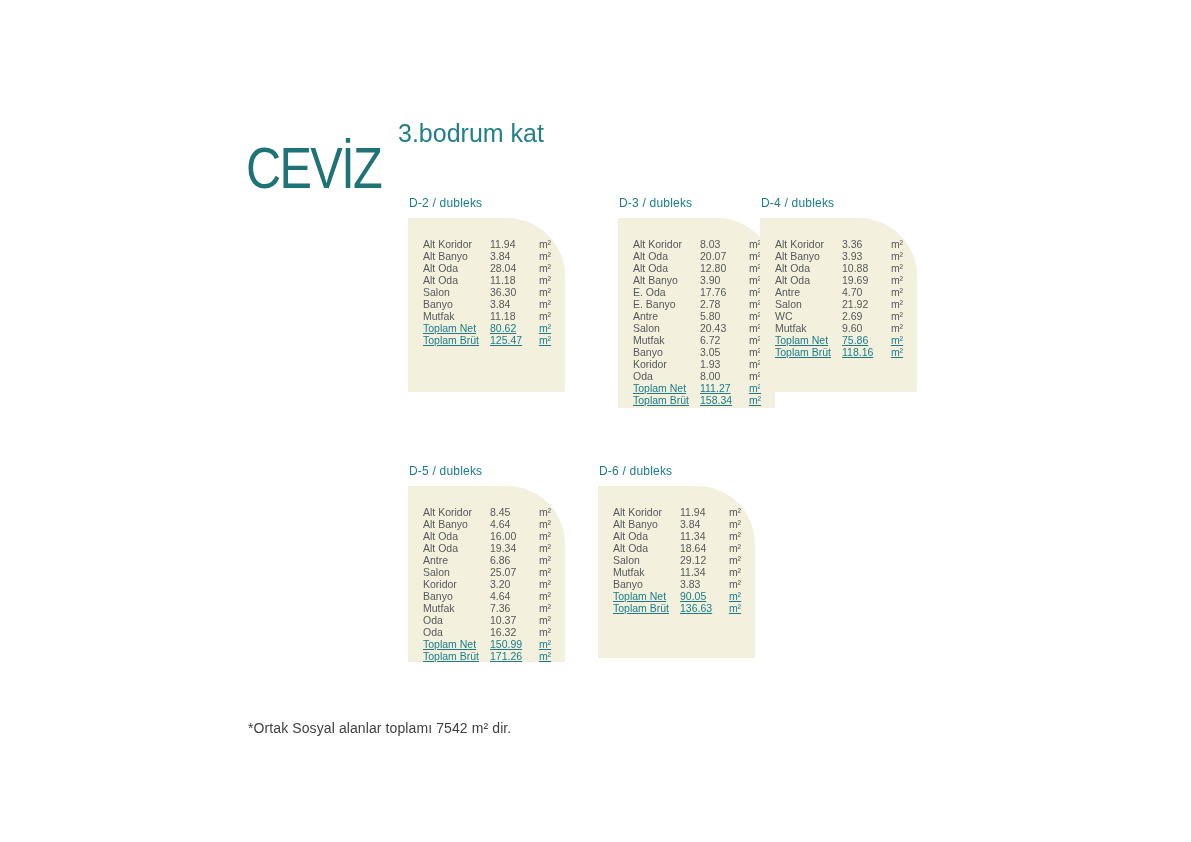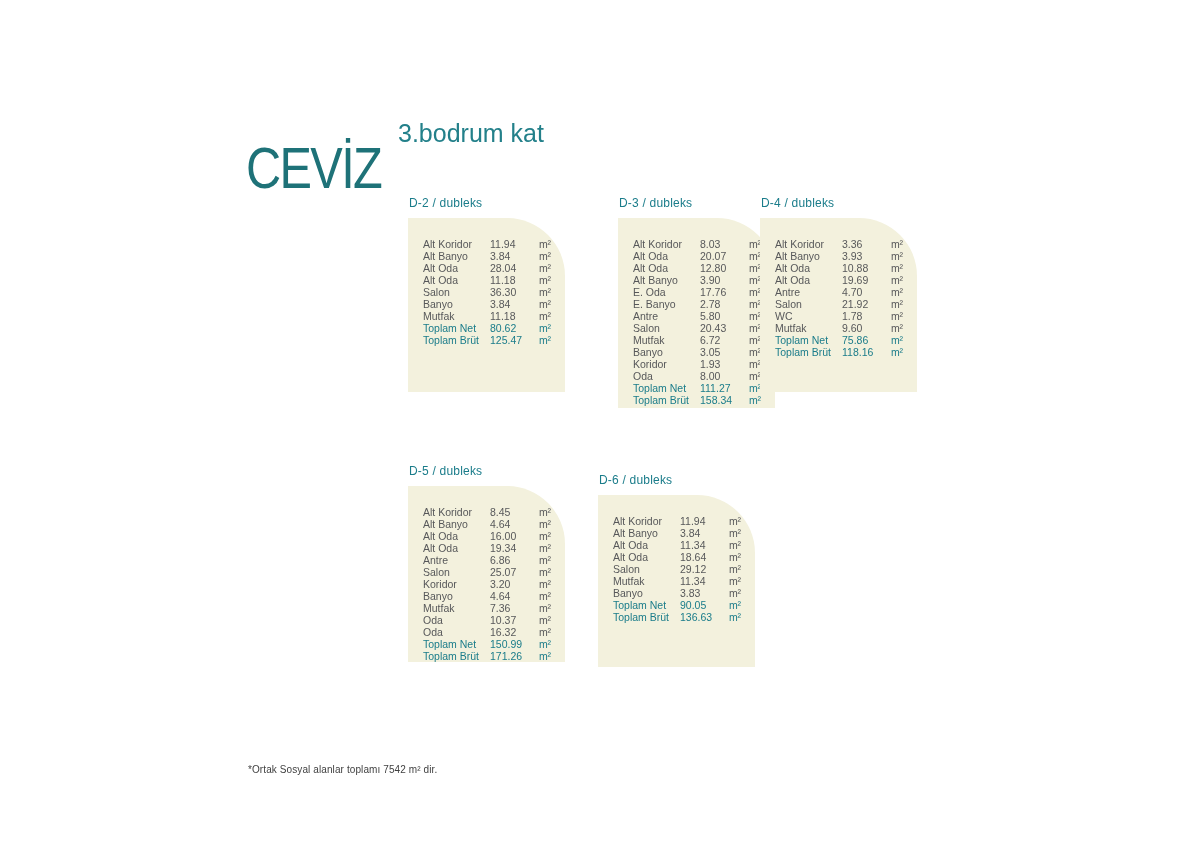--- a/index.html
+++ b/index.html
@@ -21,21 +21,21 @@
     font-size:25px;line-height:1;font-weight:400;
     color:#23808a;white-space:nowrap;
   }
   
   .units-grid{position:absolute;left:0;top:0;width:100%;height:100%;}
   .unit{position:absolute;width:157px;}
   .pos-0{left:408px;top:196px;}
   .pos-1{left:618px;top:196px;}
   .pos-2{left:760px;top:196px;}
   .pos-3{left:408px;top:464px;}
-  .pos-4{left:598px;top:464px;margin-top:9px;}
+  .pos-4{left:598px;top:464px;}
   .unit-header{
     margin:0 0 8px 1px;font-size:12px;font-weight:400;
     color:#1a7c8a;letter-spacing:.2px;white-space:nowrap;
   }
   .card{
     background:#f3f1dd;
     border-radius:0 58px 0 0;
     box-sizing:border-box;
     width:157px;
     padding:20px 12px 0 15px;
@@ -46,25 +46,25 @@
   .pos-3 .card{height:176px;}
   .pos-4 .card{height:172px;}
   .row{
     display:flex;align-items:baseline;
     font-size:10.5px;line-height:12px;
     color:#57585a;white-space:nowrap;
   }
   .row .label{flex:1 1 auto;overflow:hidden;}
   .row .value{width:42px;flex:0 0 auto;text-align:left;}
   .row .unit-sym{width:16px;flex:0 0 auto;margin-left:5px;text-align:center;}
-  .row.total{color:#1a7c8a;}
+  .row.total{color:#1a7c8a;text-decoration:underline;}
   
   .footnote{
-    position:absolute;left:248px;top:764px;
-    font-size:10px;color:#3f3f3f;letter-spacing:.1px;
+    position:absolute;left:248px;top:720px;
+    font-size:14px;color:#3f3f3f;letter-spacing:.1px;
   }
 </style>
 </head>
 <body>
 
 <h1 class="brand-title">CEVİZ</h1>
 <div class="brand-subtitle">3.bodrum kat</div>
 
 <main class="units-grid">
   <section class="unit pos-0">
@@ -249,21 +249,21 @@
   </div>
 
   <div class="row">
     <span class="label">Salon</span>
     <span class="value">21.92</span>
     <span class="unit-sym">m²</span>
   </div>
 
   <div class="row">
     <span class="label">WC</span>
-    <span class="value">1.78</span>
+    <span class="value">2.69</span>
     <span class="unit-sym">m²</span>
   </div>
 
   <div class="row">
     <span class="label">Mutfak</span>
     <span class="value">9.60</span>
     <span class="unit-sym">m²</span>
   </div>
 
   <div class="row total">

